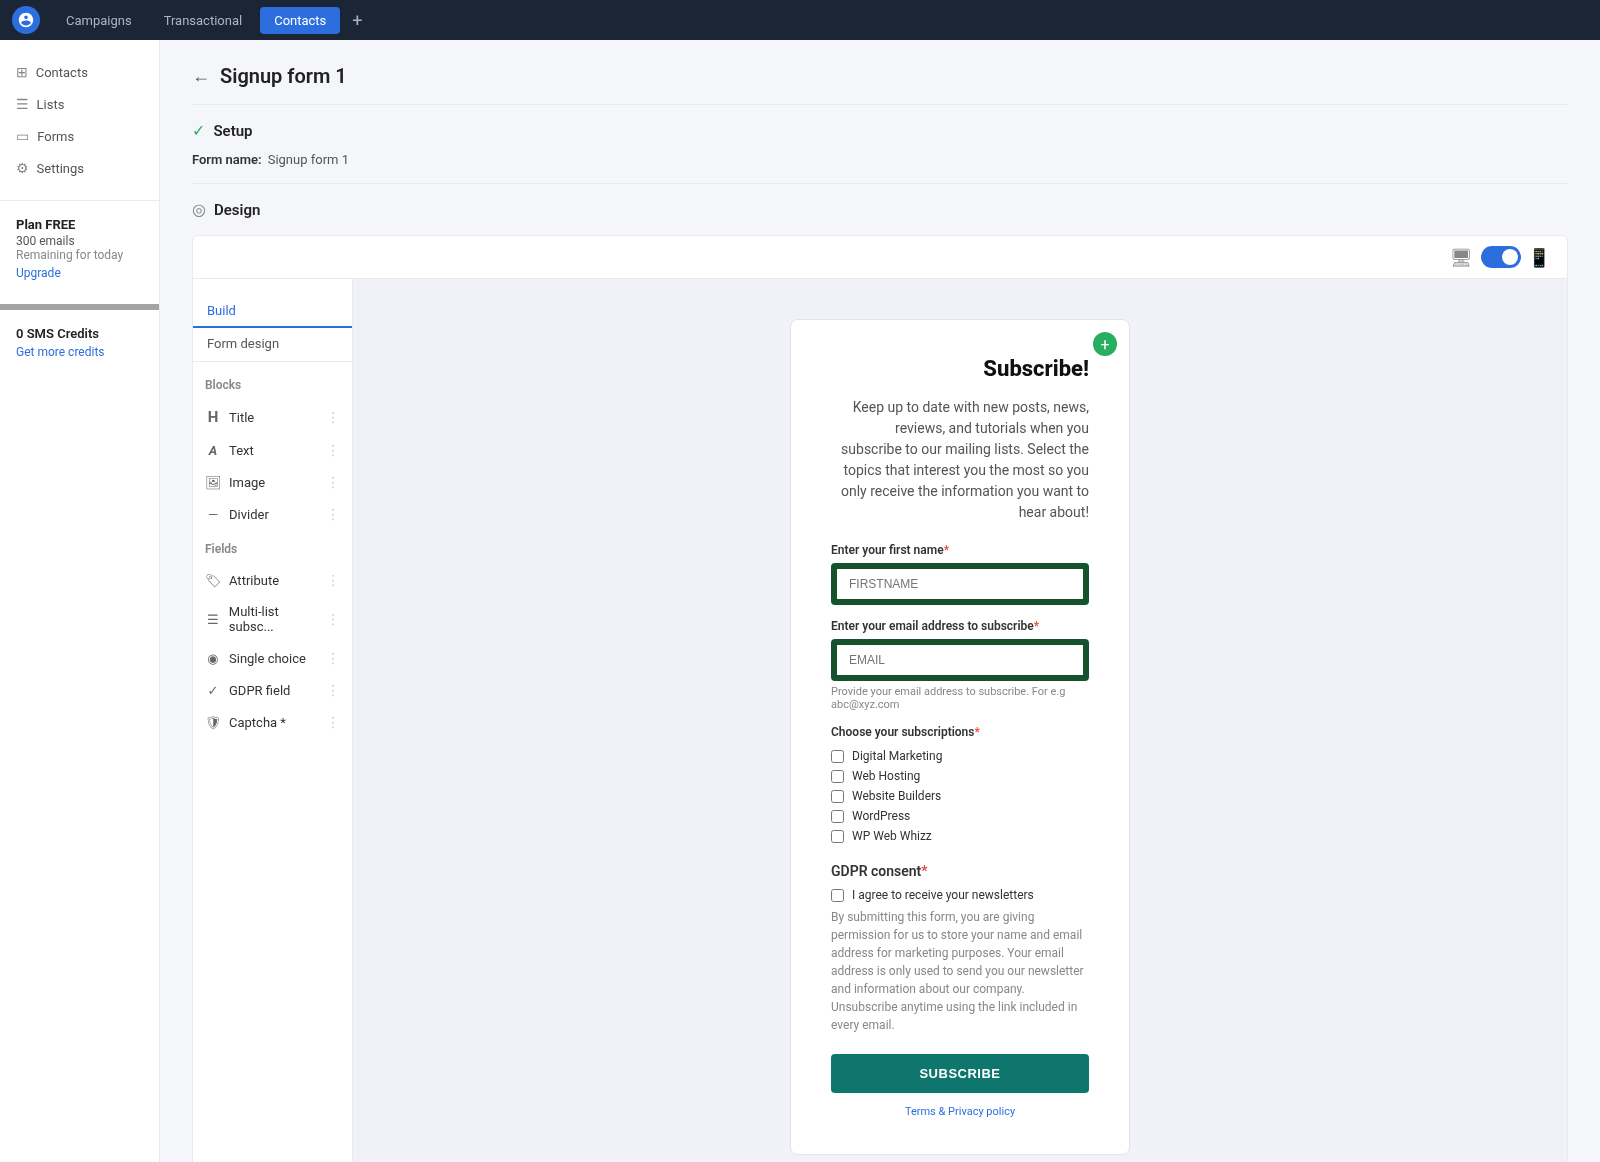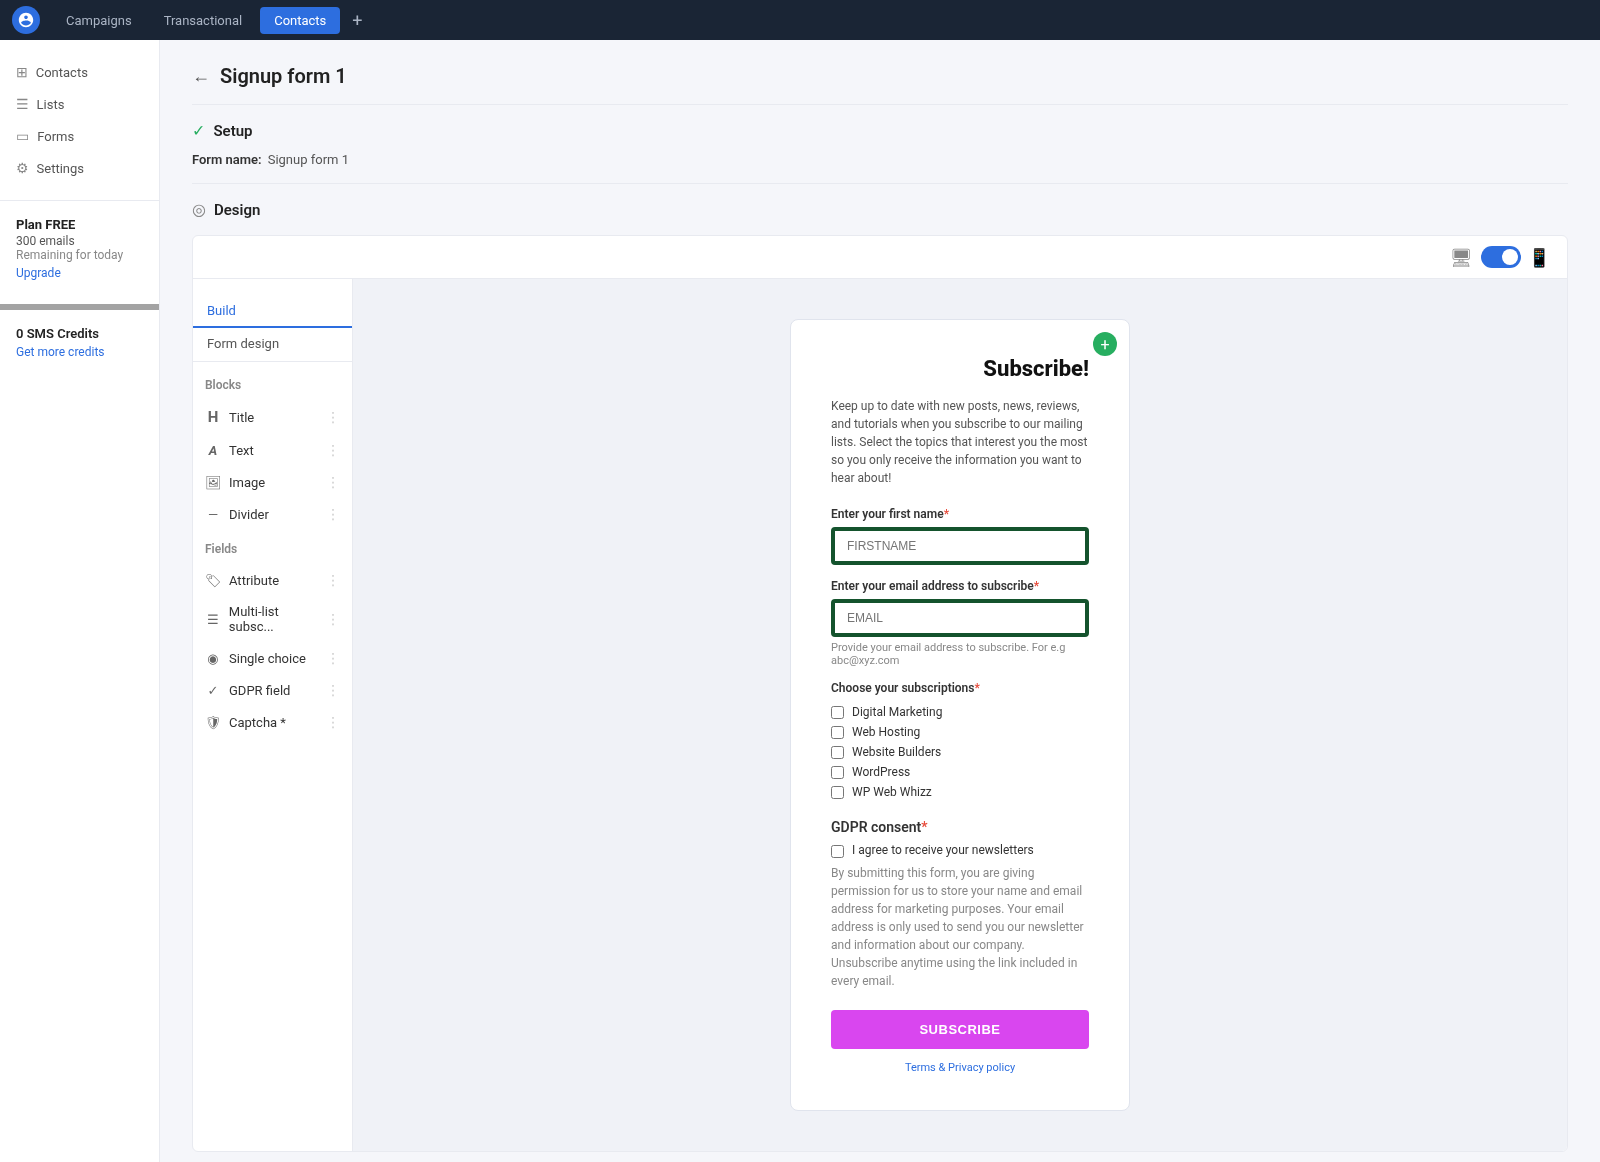--- a/index.html
+++ b/index.html
@@ -243,36 +243,37 @@
       cursor: pointer;
     }
     .form-card h2 {
       font-size: 22px;
       font-weight: 800;
       text-align: right;
       margin-bottom: 16px;
       color: #111;
     }
     .form-desc {
-      font-size: 12px;
+      font-size: 14px;
       color: #555;
       line-height: 1.5;
       margin-bottom: 20px;
+      text-align: right;
     }
     .form-field-label {
       font-size: 12px;
       font-weight: 600;
       color: #333;
       margin-bottom: 6px;
       display: block;
     }
     .form-field-label .required { color: #e74c3c; }
     .form-input {
       width: 100%;
-      border: 4px solid #14532d;
+      border: 6px solid #14532d;
       border-radius: 4px;
       padding: 8px 12px;
       font-size: 12px;
       color: #aaa;
       margin-bottom: 14px;
       outline: none;
     }
     .form-hint {
       font-size: 11px;
       color: #888;
@@ -299,30 +300,30 @@
     .subscription-item label { font-size: 12px; color: #333; }
     .gdpr-section { margin-top: 20px; }
     .gdpr-title {
       font-size: 14px;
       font-weight: 600;
       color: #333;
       margin-bottom: 8px;
     }
     .gdpr-checkbox-row {
       display: flex;
-      align-items: flex-start;
+      align-items: center;
       gap: 8px;
       margin-bottom: 6px;
     }
     .gdpr-checkbox-row input { margin-top: 2px; }
     .gdpr-checkbox-row label { font-size: 12px; color: #333; }
     .gdpr-fine-print { font-size: 12px; color: #888; line-height: 1.5; margin-bottom: 20px; }
     .subscribe-btn {
       width: 100%;
-      background: #d946ef;
+      background: #0f766e;
       color: #fff;
       border: none;
       border-radius: 4px;
       padding: 12px;
       font-size: 13px;
       font-weight: 700;
       letter-spacing: 0.5px;
       cursor: pointer;
       margin-bottom: 12px;
     }

